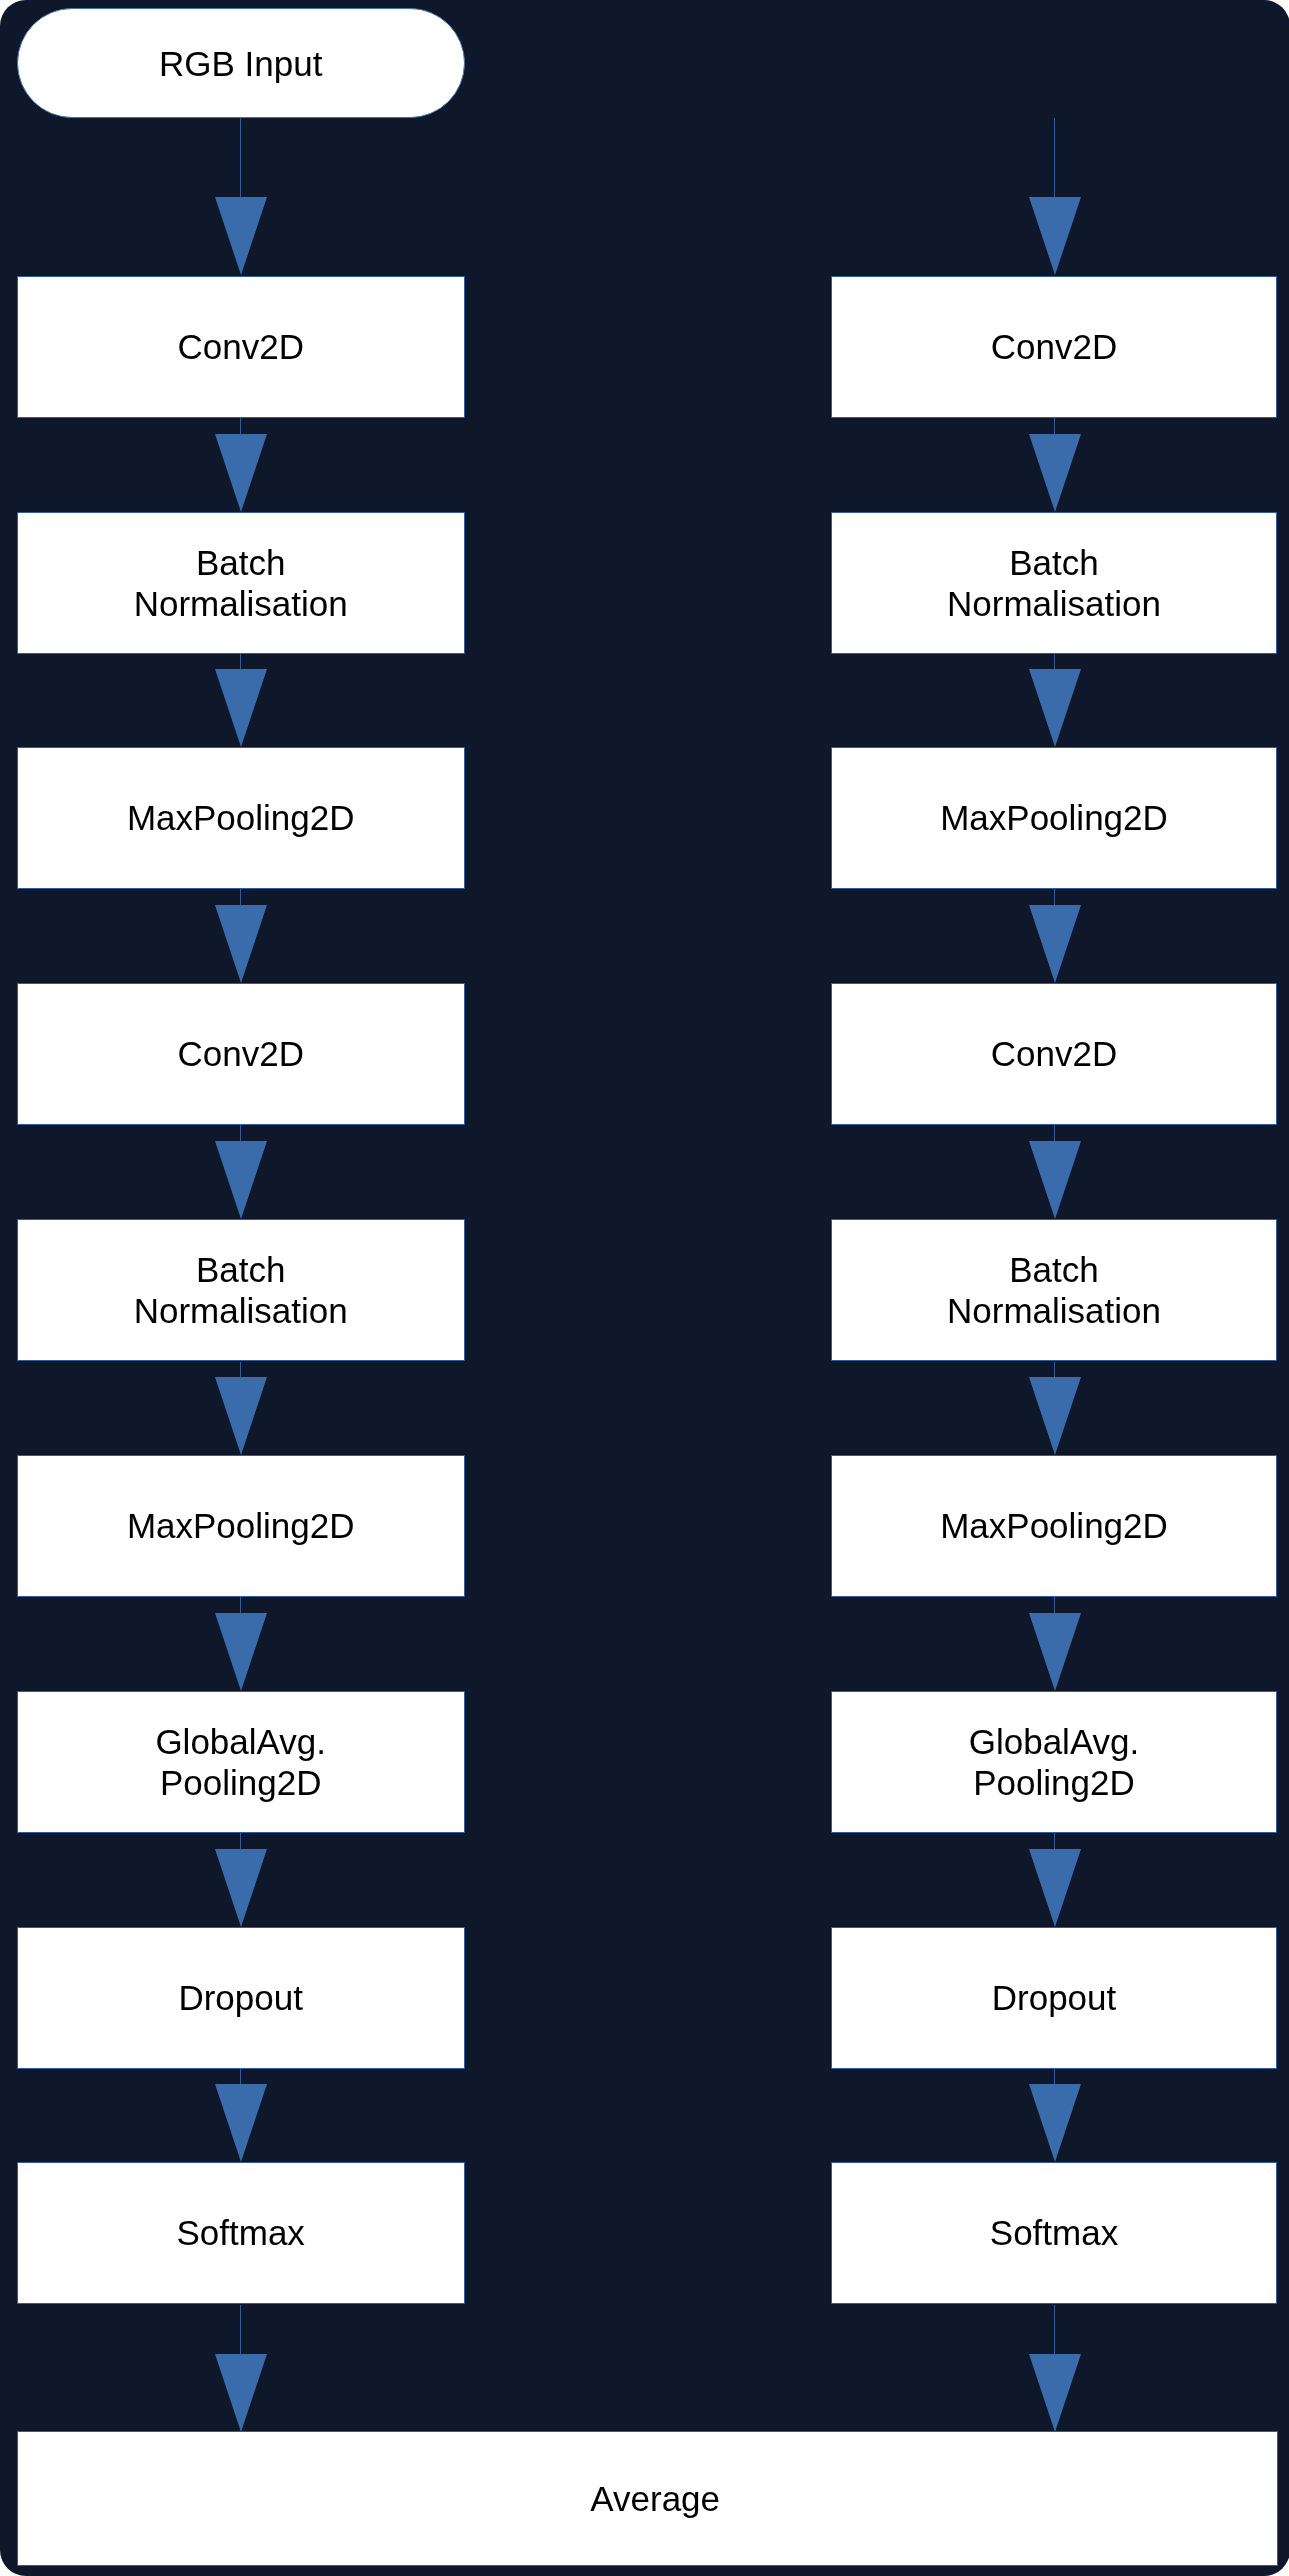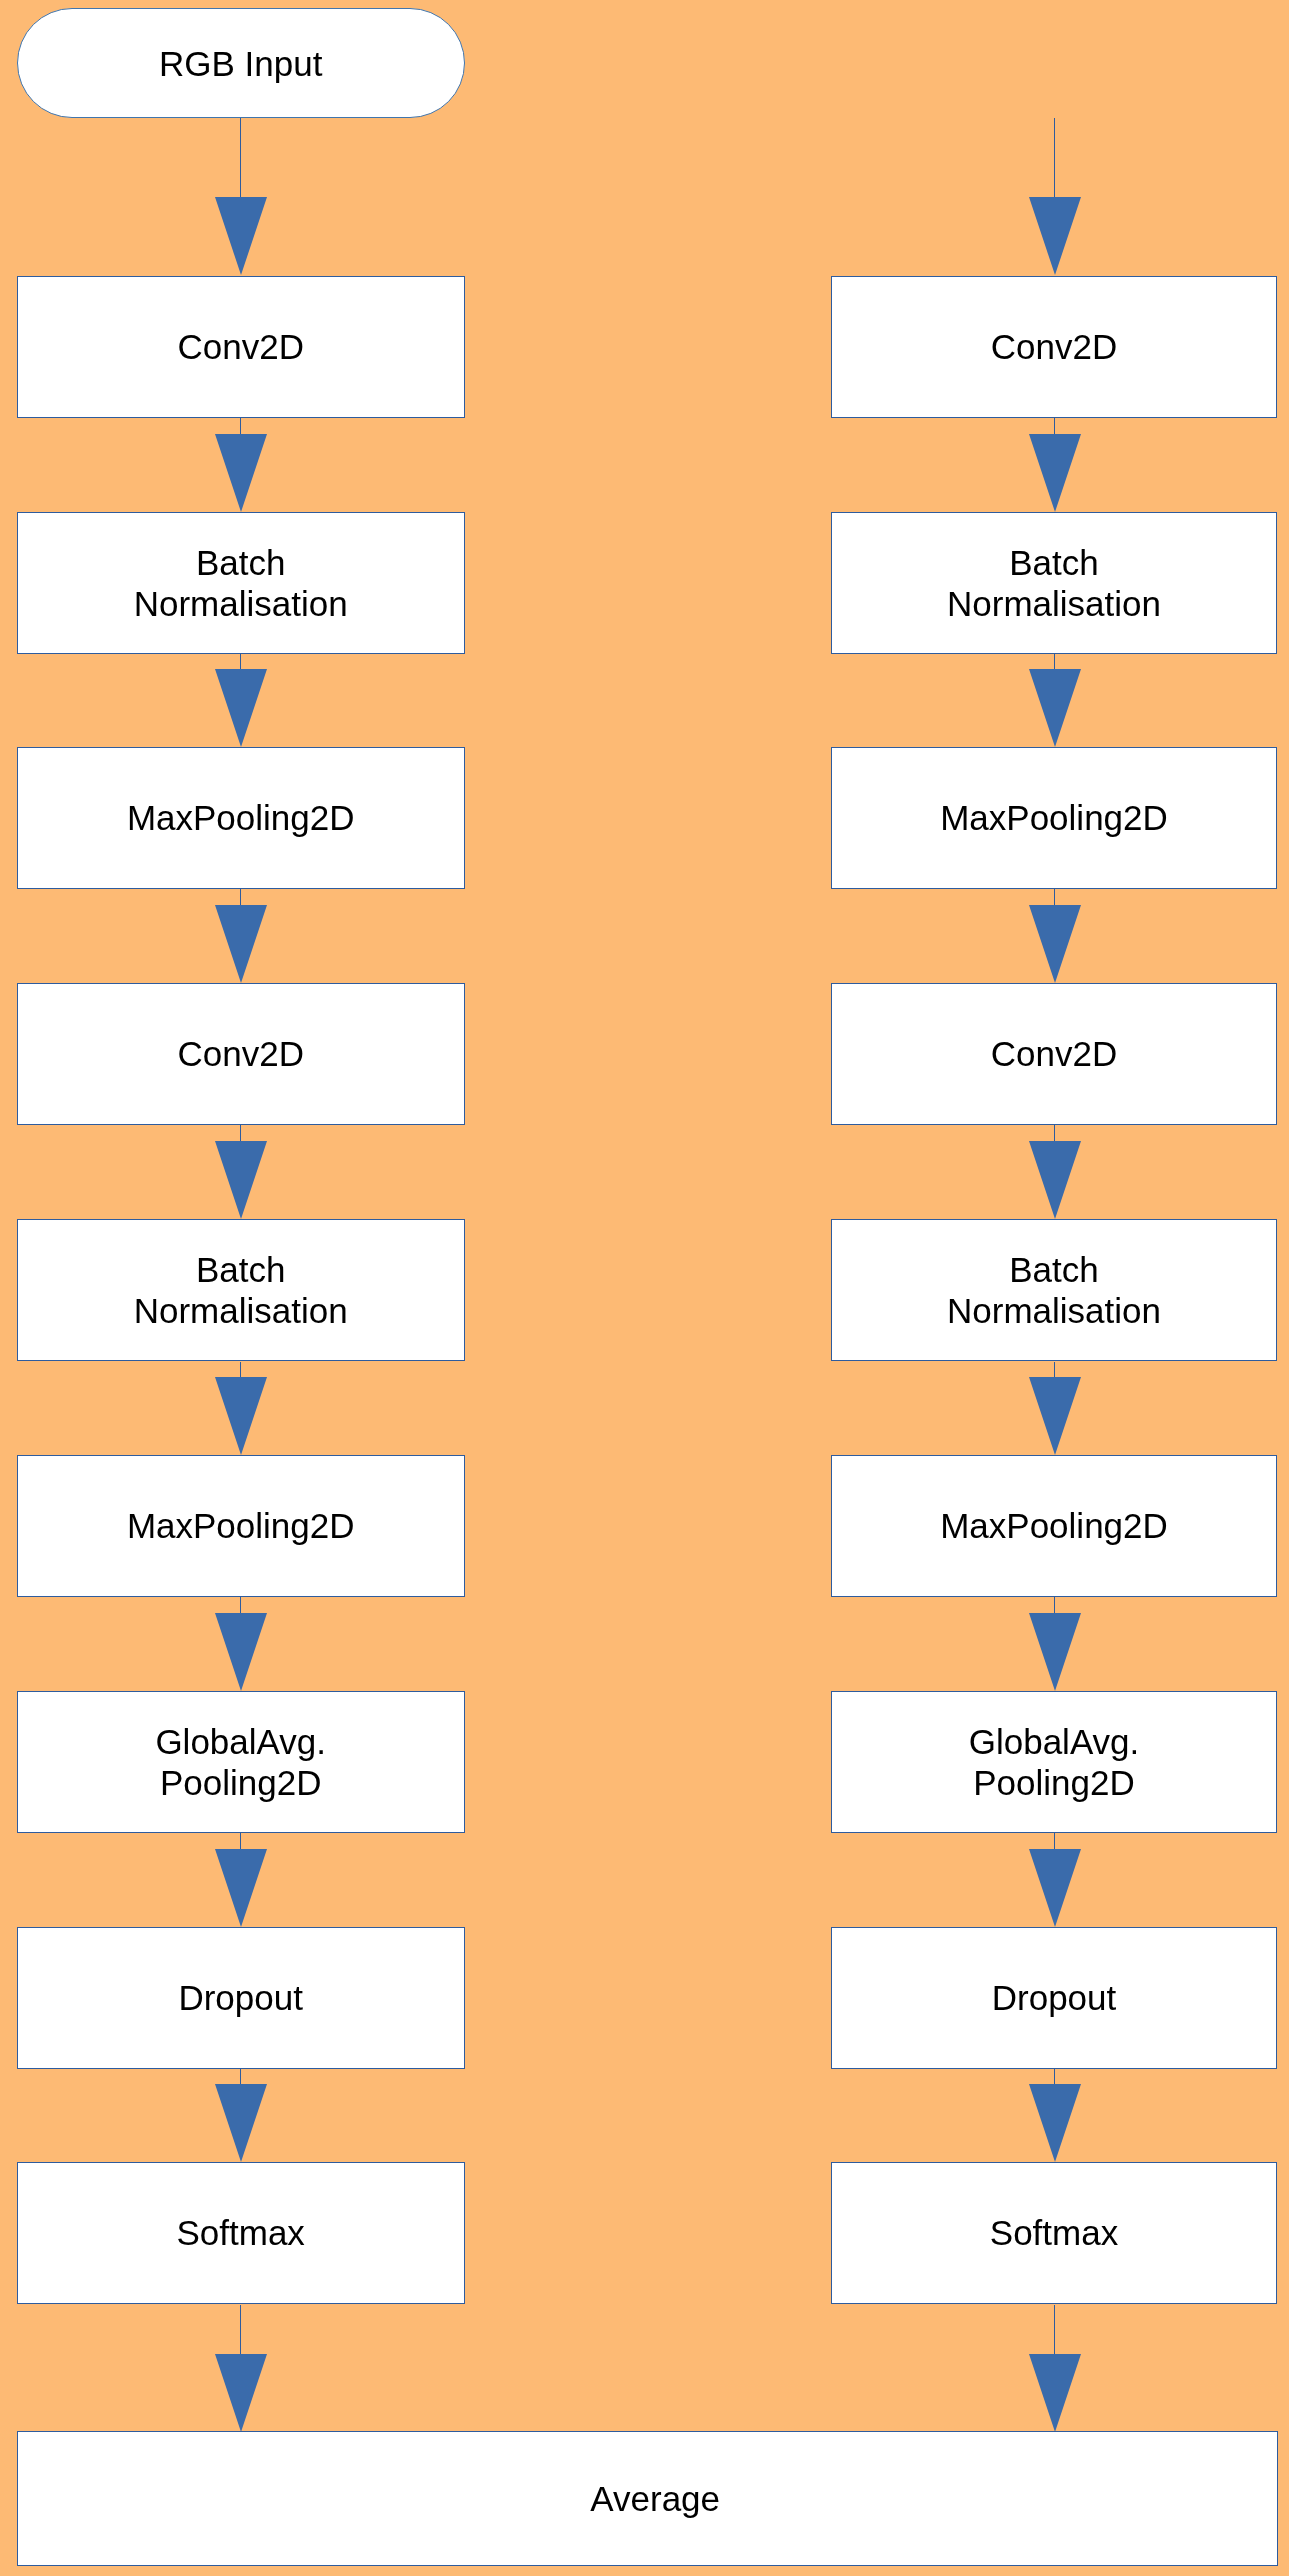--- a/index.html
+++ b/index.html
@@ -4,23 +4,24 @@
 <style>
   html, body {
     margin: 0;
     padding: 0;
     background: #ffffff;
   }
   #canvas {
     position: relative;
     width: 1290px;
     height: 2576px;
-    background: #fdba74;
+    background: #0f172a;
     font-family: "Liberation Sans", sans-serif;
     overflow: hidden;
+    border-radius: 26px;
   }
 
   
   .node {
     position: absolute;
     box-sizing: border-box;
     background: #ffffff;
     border: 1.8px solid #2E5C9E;
     display: flex;
     align-items: center;

